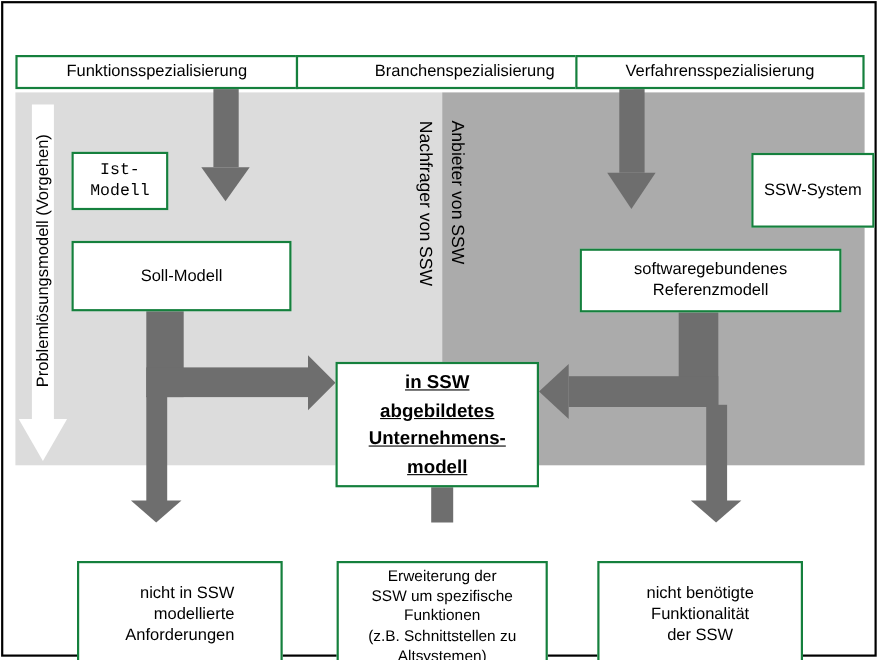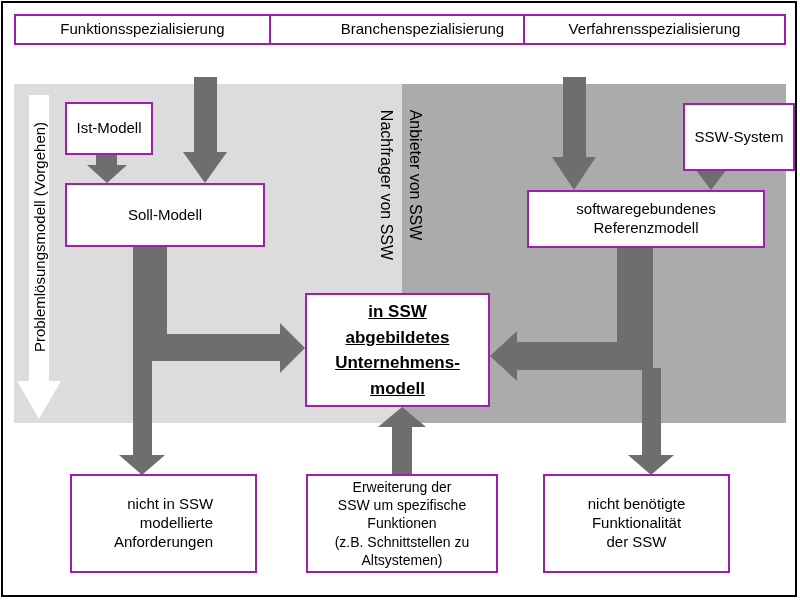--- a/index.html
+++ b/index.html
@@ -5,22 +5,22 @@
   html,body{margin:0;padding:0;background:#fff;}
   .stage{
     position:relative;width:800px;height:600px;background:#fff;
     font-family:"Liberation Sans",sans-serif;color:#000;overflow:hidden;
   }
   .frame{position:absolute;left:1px;top:1px;width:792px;height:592px;border:2px solid #000;}
   .panel{position:absolute;}
   .panel-light{background:var(--panel-light,#dcdcdc);}
   .panel-dark{background:var(--panel-dark,#ababab);}
   .box{
-    position:absolute;background:#fff;border:2px solid #a21caf;box-sizing:border-box;
-    display:flex;align-items:center;justify-content:center;text-align:center;
+    position:absolute;background:#fff;border:2px solid #15803d;box-sizing:border-box;
+    display:flex;align-items:center;justify-content:center;text-align:center;margin-top:36px;
   }
   .lbl{white-space:pre-line;font-size:15px;line-height:1.25;}
   .lbl-sm{font-size:14px;line-height:1.3;}
   .lbl-banner{font-size:17px;font-weight:bold;}
   .lbl-center{font-size:17px;font-weight:bold;line-height:1.5;text-decoration:underline;}
   .ar{position:absolute;background:var(--arrow,#6e6e6e);}
   .ar-white{position:absolute;background:#fff;}
   .head{position:absolute;width:0;height:0;border-style:solid;border-color:transparent;}
   .head-down{border-top-color:var(--arrow,#6e6e6e);}
   .head-up{border-bottom-color:var(--arrow,#6e6e6e);}
@@ -102,21 +102,21 @@
     <span class="lbl">Funktionsspezialisierung</span>
   </div>
   <div class="box" style="left:269px;top:14px;width:307px;height:31px;">
     <span class="lbl">Branchenspezialisierung</span>
   </div>
   <div class="box" style="left:523px;top:14px;width:263px;height:31px;">
     <span class="lbl">Verfahrensspezialisierung</span>
   </div>
 
 
-  <div class="box" style="left:65px;top:102px;width:88px;height:53px;">
+  <div class="box" style="left:65px;top:102px;width:88px;height:53px;font-family:Liberation Mono, monospace;">
     <span class="lbl">Ist-Modell</span>
   </div>
   <div class="box" style="left:65px;top:183px;width:200px;height:64px;">
     <span class="lbl">Soll-Modell</span>
   </div>
   <div class="box" style="left:683px;top:103px;width:112px;height:68px;">
     <span class="lbl">SSW-System</span>
   </div>
   <div class="box" style="left:527px;top:190px;width:238px;height:58px;">
     <span class="lbl">softwaregebundenes

